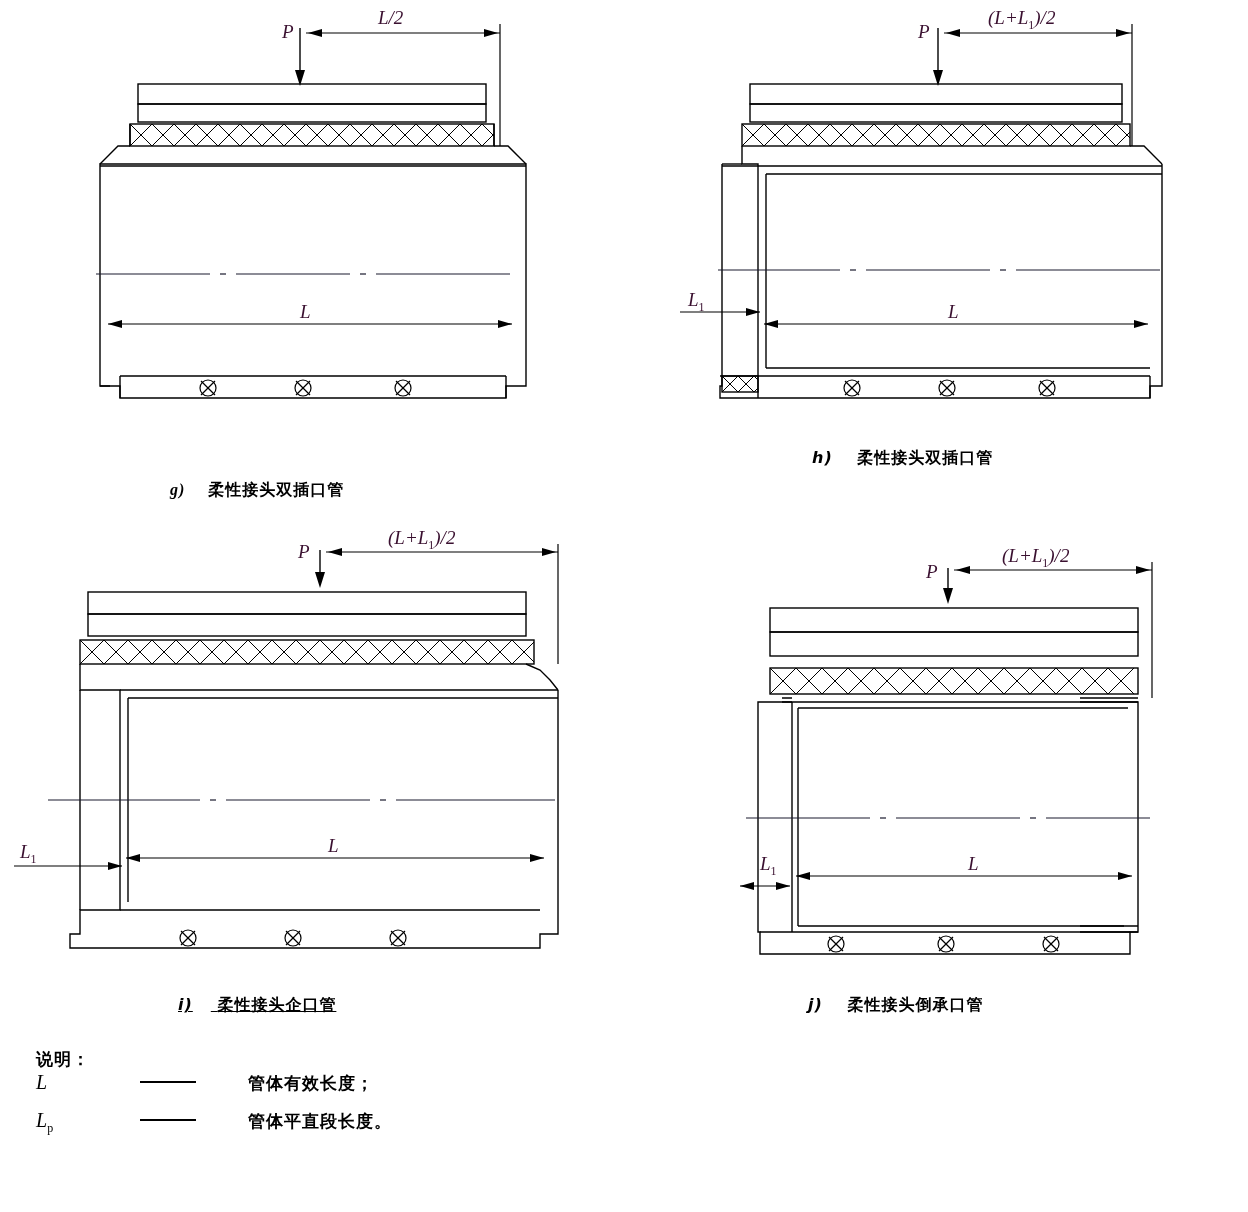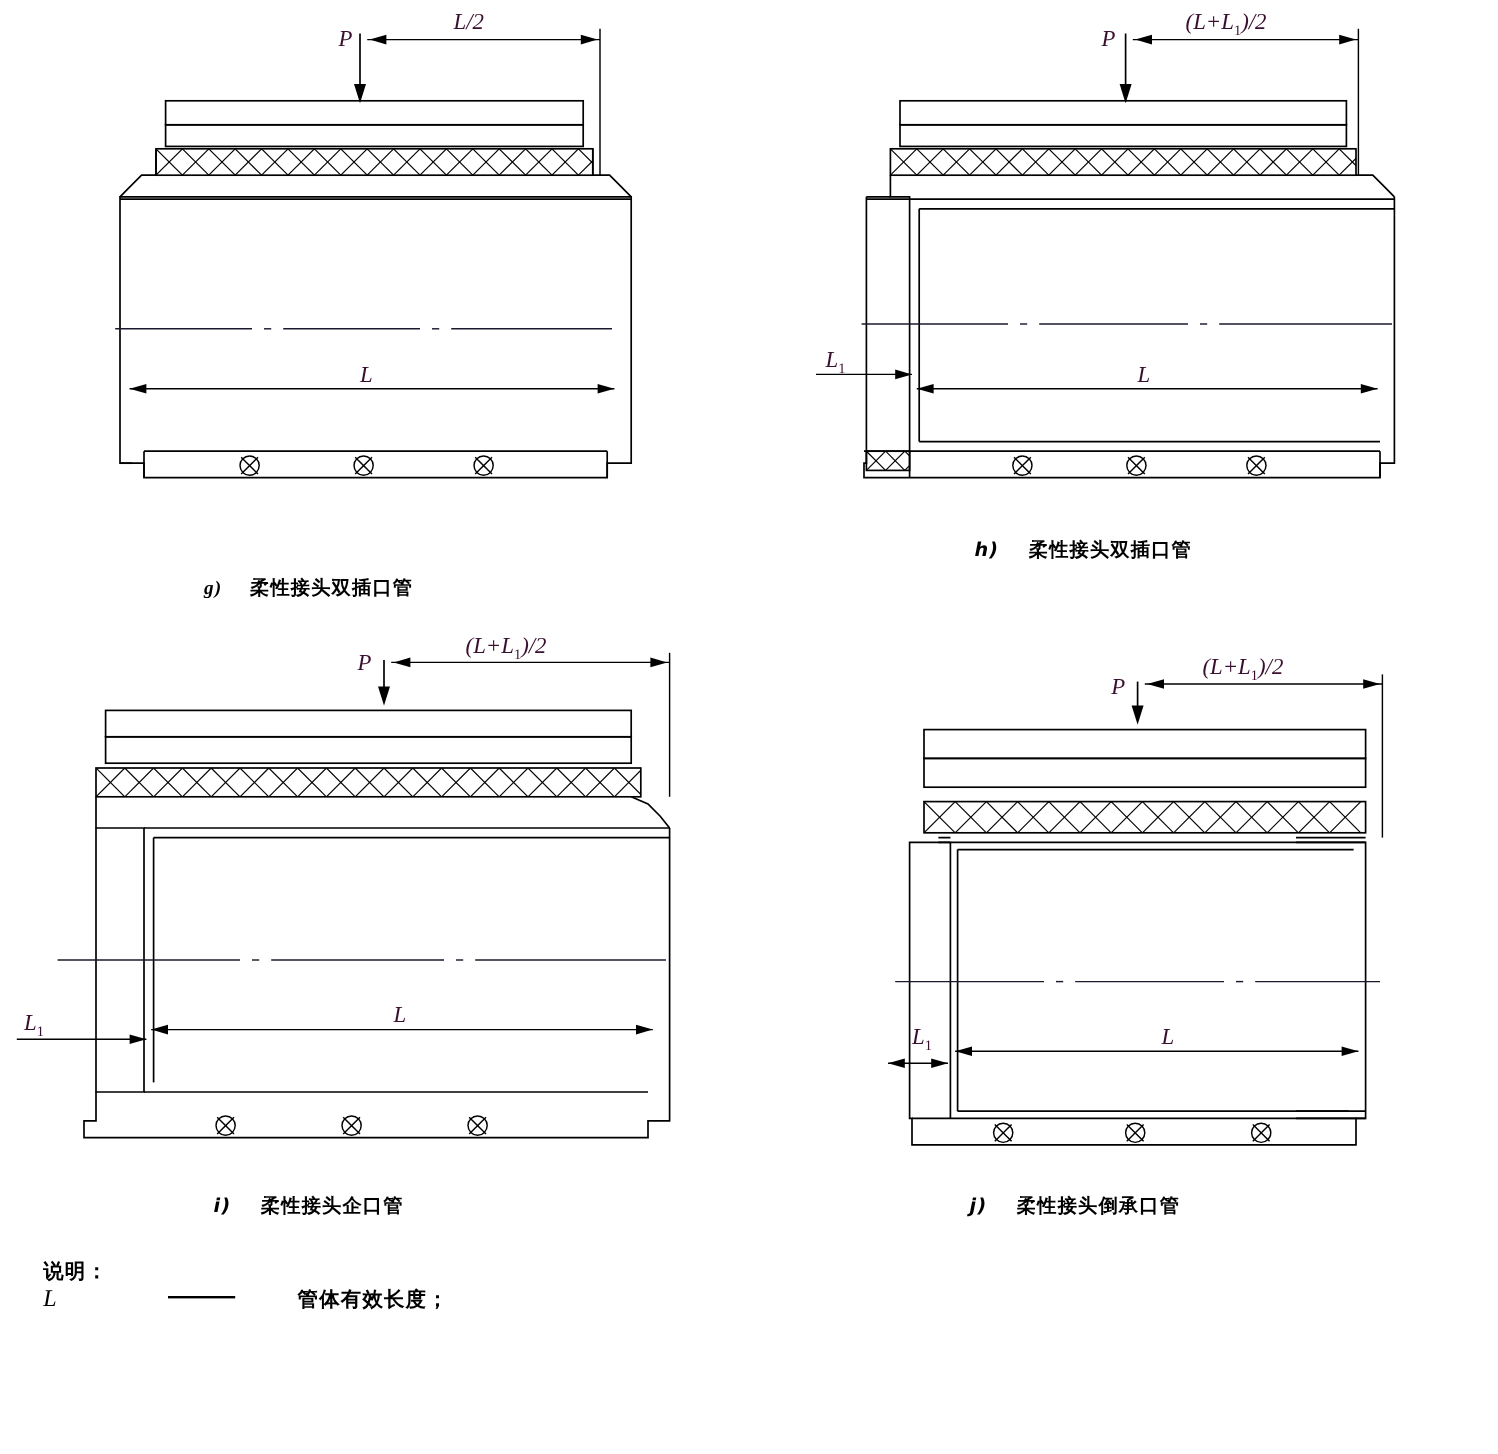--- a/index.html
+++ b/index.html
@@ -26,21 +26,21 @@
   .caption {
     position: absolute;
     font-family: "DejaVu Sans", sans-serif;
     font-weight: bold;
     font-size: 16px;
     letter-spacing: 1px;
     white-space: nowrap;
   }
   .cap-g { left: 170px; top: 480px; font-family: Liberation Serif, serif; }
   .cap-h { left: 812px; top: 448px; }
-  .cap-i { left: 178px; top: 995px; }
+  .cap-i { left: 178px; top: 995px; text-decoration: underline; }
   .cap-j { left: 808px; top: 995px; }
   .cap-idx { margin-right: 18px; font-style: italic; }
 
   .legend {
     position: absolute;
     left: 36px;
     top: 1048px;
     width: 520px;
     font-family: "DejaVu Sans", sans-serif;
     font-weight: bold;
@@ -572,13 +572,18 @@
 <div class="legend">
   <div class="legend-title">说明：</div>
 
   <div class="legend-row">
     <span class="legend-sym">L</span>
     <span class="legend-dash"></span>
     <span class="legend-text">管体有效长度；</span>
   </div>
 
 
+  <div class="legend-row">
+    <span class="legend-sym">L<sub>p</sub></span>
+    <span class="legend-dash"></span>
+    <span class="legend-text">管体平直段长度。</span>
+  </div>
 </div>
 
 </body></html>

